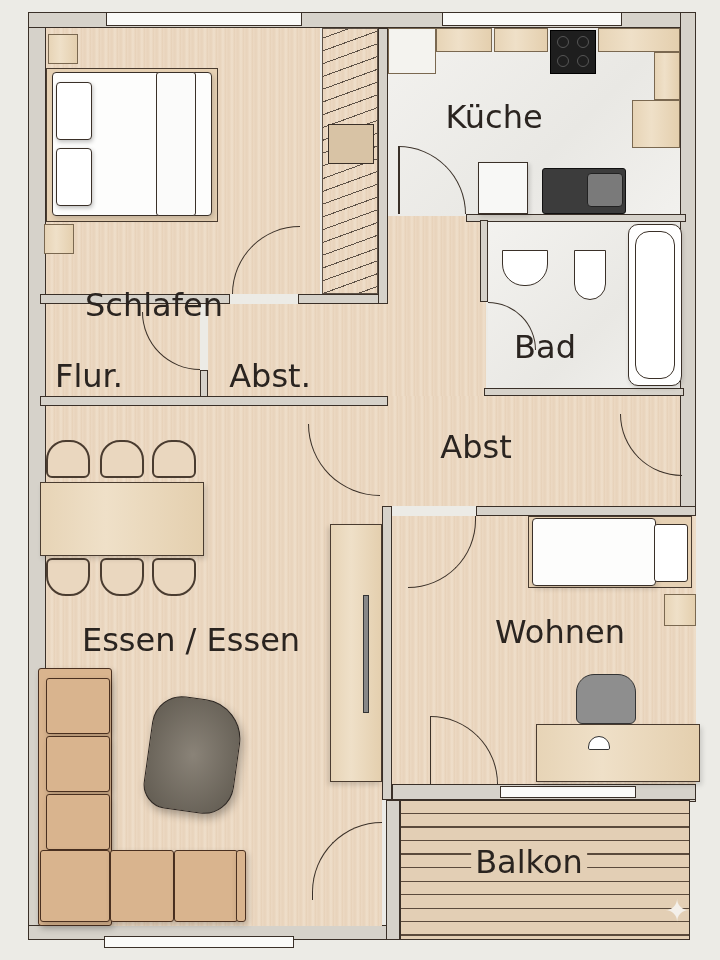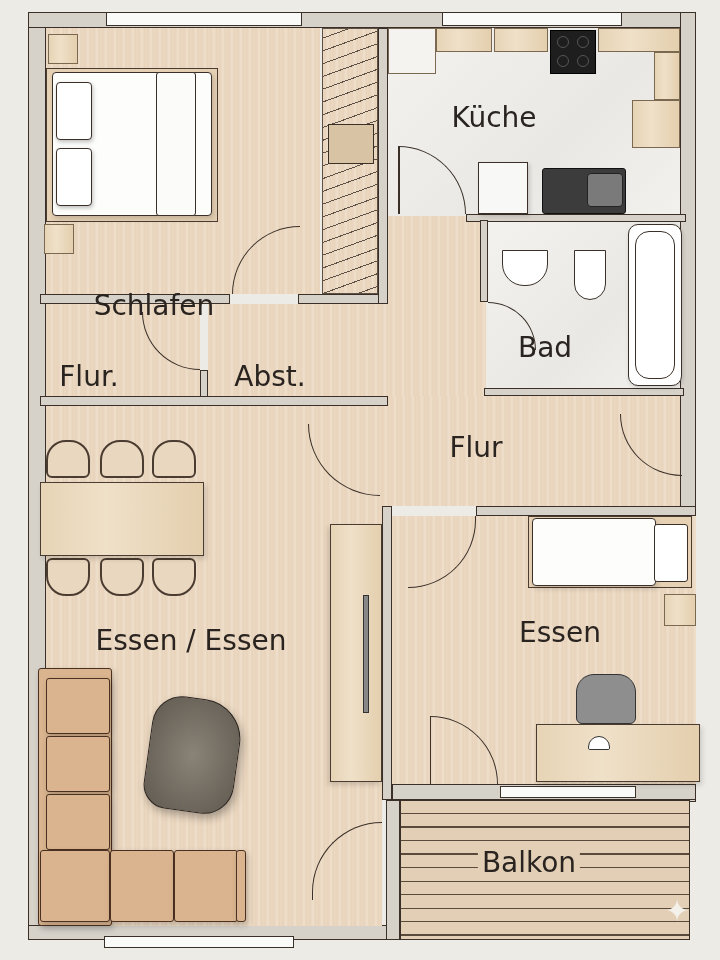--- a/index.html
+++ b/index.html
@@ -1,21 +1,21 @@
 <!DOCTYPE html>
 <html><head>
 <meta charset="utf-8">
 <style>
   html,body{margin:0;padding:0;}
   body{width:720px;height:960px;background:#ecebe6;position:relative;overflow:hidden;font-family:"DejaVu Sans",sans-serif;}
   .abs{position:absolute;box-sizing:border-box;}
   .wall{position:absolute;background:#d6d2ca;border:1.5px solid #3a3028;box-sizing:border-box;}
   .floor{position:absolute;background:repeating-linear-gradient(90deg,#ecd9c3 0px,#e8d3bb 3px,#efdfcb 6px,#e6d0b7 9px);}
   .tile{position:absolute;background:linear-gradient(135deg,#f3f2ef,#e9e8e4 60%,#f2f1ee);}
-  .label{position:absolute;color:#2a2420;font-size:28px;white-space:nowrap;transform:translate(-50%,-50%);}
+  .label{position:absolute;color:#2a2420;font-size:32px;white-space:nowrap;transform:translate(-50%,-50%);}
   .door{position:absolute;border:1.5px solid #3a3028;box-sizing:border-box;}
   .win{position:absolute;background:#fafaf8;border:1.5px solid #3a3028;box-sizing:border-box;}
   .wood{background:linear-gradient(90deg,#e7d4b6,#efe0c8 40%,#e4cfae);}
   .bed{background:#fdfdfc;border:1.5px solid #3a3028;box-sizing:border-box;position:absolute;border-radius:4px;box-shadow:2px 3px 5px rgba(0,0,0,0.15);}
   .chair{position:absolute;width:44px;height:38px;border:2px solid #4a3c30;border-radius:20px 20px 6px 6px;box-sizing:border-box;background:#ead7bf;}
   .sofa{position:absolute;background:#d9b48e;border:1.5px solid #4a3020;box-sizing:border-box;border-radius:3px;box-shadow:2px 3px 6px rgba(0,0,0,0.2);}
   .balcony{background:repeating-linear-gradient(180deg,#e3cfb5 0px,#e3cfb5 12px,#5a4a3c 12px,#5a4a3c 13.5px);}
 </style>
 </head>
 <body>
@@ -127,18 +127,18 @@
 <div class="abs wood" style="left:664px;top:594px;width:32px;height:32px;border:1px solid #7a6850;"></div>
 <div class="abs wood" style="left:536px;top:724px;width:164px;height:58px;border:1.5px solid #4a3c30;box-shadow:2px 3px 5px rgba(0,0,0,0.15);"></div>
 <div class="abs" style="left:576px;top:674px;width:60px;height:50px;background:#8e8e8e;border:1.5px solid #333;border-radius:18px 18px 6px 6px;"></div>
 <div class="abs" style="left:588px;top:736px;width:22px;height:14px;background:#fff;border:1.5px solid #333;border-radius:12px 12px 2px 2px;"></div>
 
 <div class="label" style="left:154px;top:257px;margin-top:48px;">Schlafen</div>
 <div class="label" style="left:494px;top:117px;">Küche</div>
 <div class="label" style="left:545px;top:347px;">Bad</div>
 <div class="label" style="left:89px;top:376px;">Flur.</div>
 <div class="label" style="left:270px;top:376px;">Abst.</div>
-<div class="label" style="left:476px;top:447px;">Flur</div>
+<div class="label" style="left:476px;top:447px;">Abst</div>
 <div class="label" style="left:191px;top:640px;">Essen / Essen</div>
-<div class="label" style="left:560px;top:632px;">Essen</div>
+<div class="label" style="left:560px;top:632px;">Wohnen</div>
 <div class="label" style="left:529px;top:862px;background:#e3cfb5;padding:0 4px;">Balkon</div>
 
 <div class="abs" style="left:662px;top:896px;width:30px;height:30px;color:#f4f0ea;font-size:30px;line-height:30px;text-align:center;">✦</div>
 
 </body></html>

